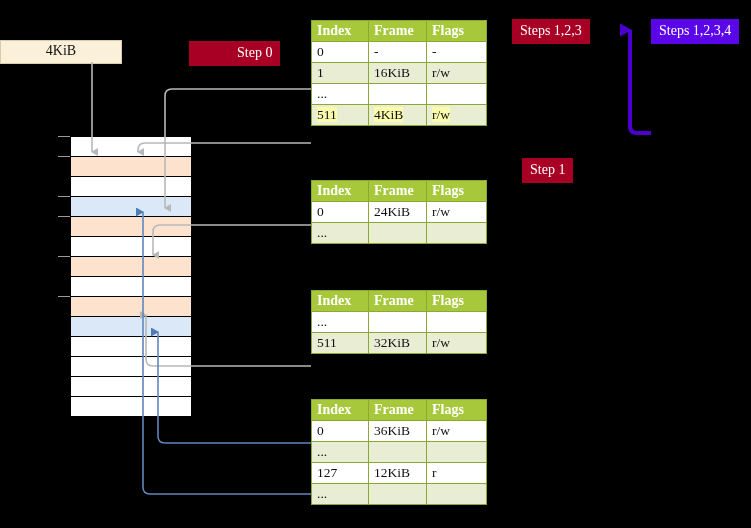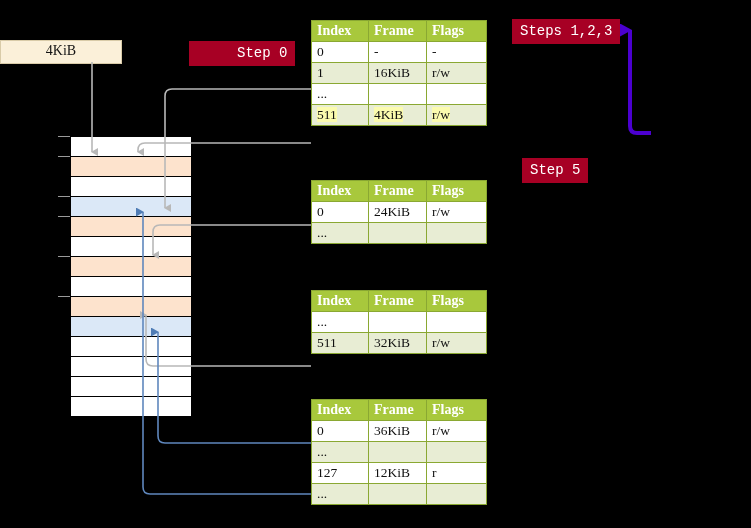--- a/index.html
+++ b/index.html
@@ -22,21 +22,21 @@
   }
 
   
   .badge {
     position: absolute;
     color: #ffffff;
     font-size: 14px;
     line-height: 1;
     padding: 5px 8px 6px 8px;
     white-space: nowrap;
-    font-family: Liberation Mono, monospace;
+    font-family: Liberation Serif, serif;
   }
   .badge-red  { background: #a70024; }
   .badge-blue { background: #5a06e8; }
 
   
   .kib-box {
     position: absolute;
     background: #fbf0d9;
     border: 1px solid #d9cba8;
     color: #111111;
@@ -125,23 +125,26 @@
   </div>
 
   <div class="badge badge-red" style="left:189px; top:41px;padding-left:48px;">
     <span>Step 0</span>
   </div>
 
   <div class="badge badge-red" style="left:512px; top:19px;">
     <span>Steps 1,2,3</span>
   </div>
 
+  <div class="badge badge-blue" style="left:651px; top:19px;">
+    <span>Steps 1,2,3,4</span>
+  </div>
 
   <div class="badge badge-red" style="left:522px; top:158px;">
-    <span>Step 5</span>
+    <span>Step 1</span>
   </div>
 
   <div id="memcol">
       <div class="memrow mem-white" style="top: 0px; height: 20px;"></div>
       <div class="memrow mem-orange" style="top: 20px; height: 20px;"></div>
       <div class="memrow mem-white" style="top: 40px; height: 20px;"></div>
       <div class="memrow mem-blue" style="top: 60px; height: 20px;"></div>
       <div class="memrow mem-orange" style="top: 80px; height: 20px;"></div>
       <div class="memrow mem-white" style="top: 100px; height: 20px;"></div>
       <div class="memrow mem-orange" style="top: 120px; height: 20px;"></div>

